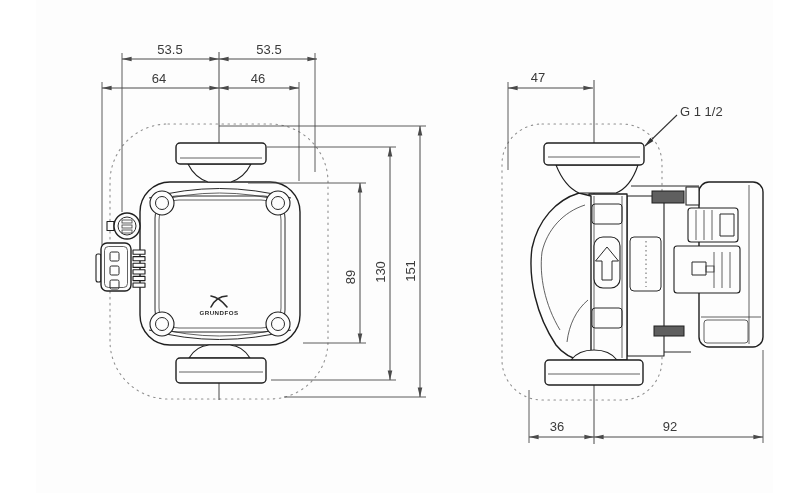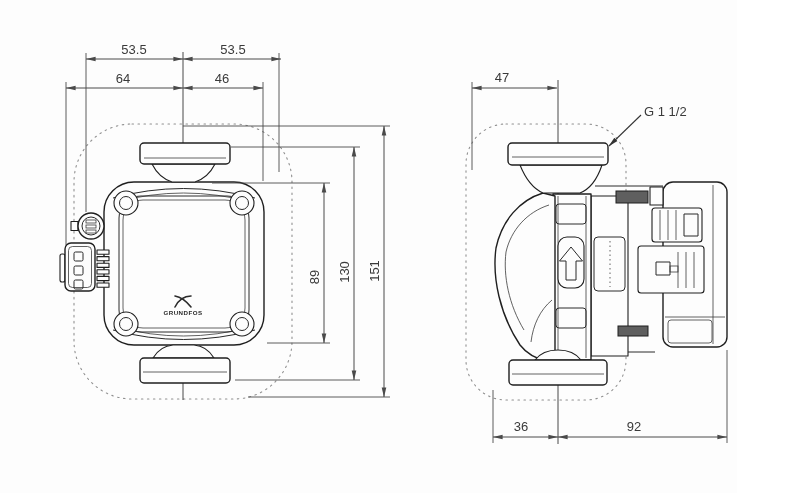--- a/index.html
+++ b/index.html
@@ -1,18 +1,19 @@
 <!DOCTYPE html>
 <html><head>
 <meta charset="utf-8">
 <style>
   html,body{margin:0;padding:0;background:#ffffff;}
   .stage{
     position:relative;width:737px;height:493px;background:#fdfdfd;overflow:hidden;
     font-family:"Liberation Sans", sans-serif;
+    margin-left:36px;
   }
   svg{display:block;}
   
   .o   {stroke:#1f1f1f;fill:#fdfdfd;stroke-width:1.4;stroke-linejoin:round;}
   .o2  {stroke:#1f1f1f;fill:#fdfdfd;stroke-width:1.1;stroke-linejoin:round;}
   .i   {stroke:#2a2a2a;fill:none;stroke-width:1;stroke-linejoin:round;}
   .i2  {stroke:#3a3a3a;fill:none;stroke-width:.8;}
   .hatch{stroke:#1f1f1f;fill:#5f5f5f;stroke-width:1;}
   
   .dl  {stroke:#4a4a4a;fill:none;stroke-width:1;}

